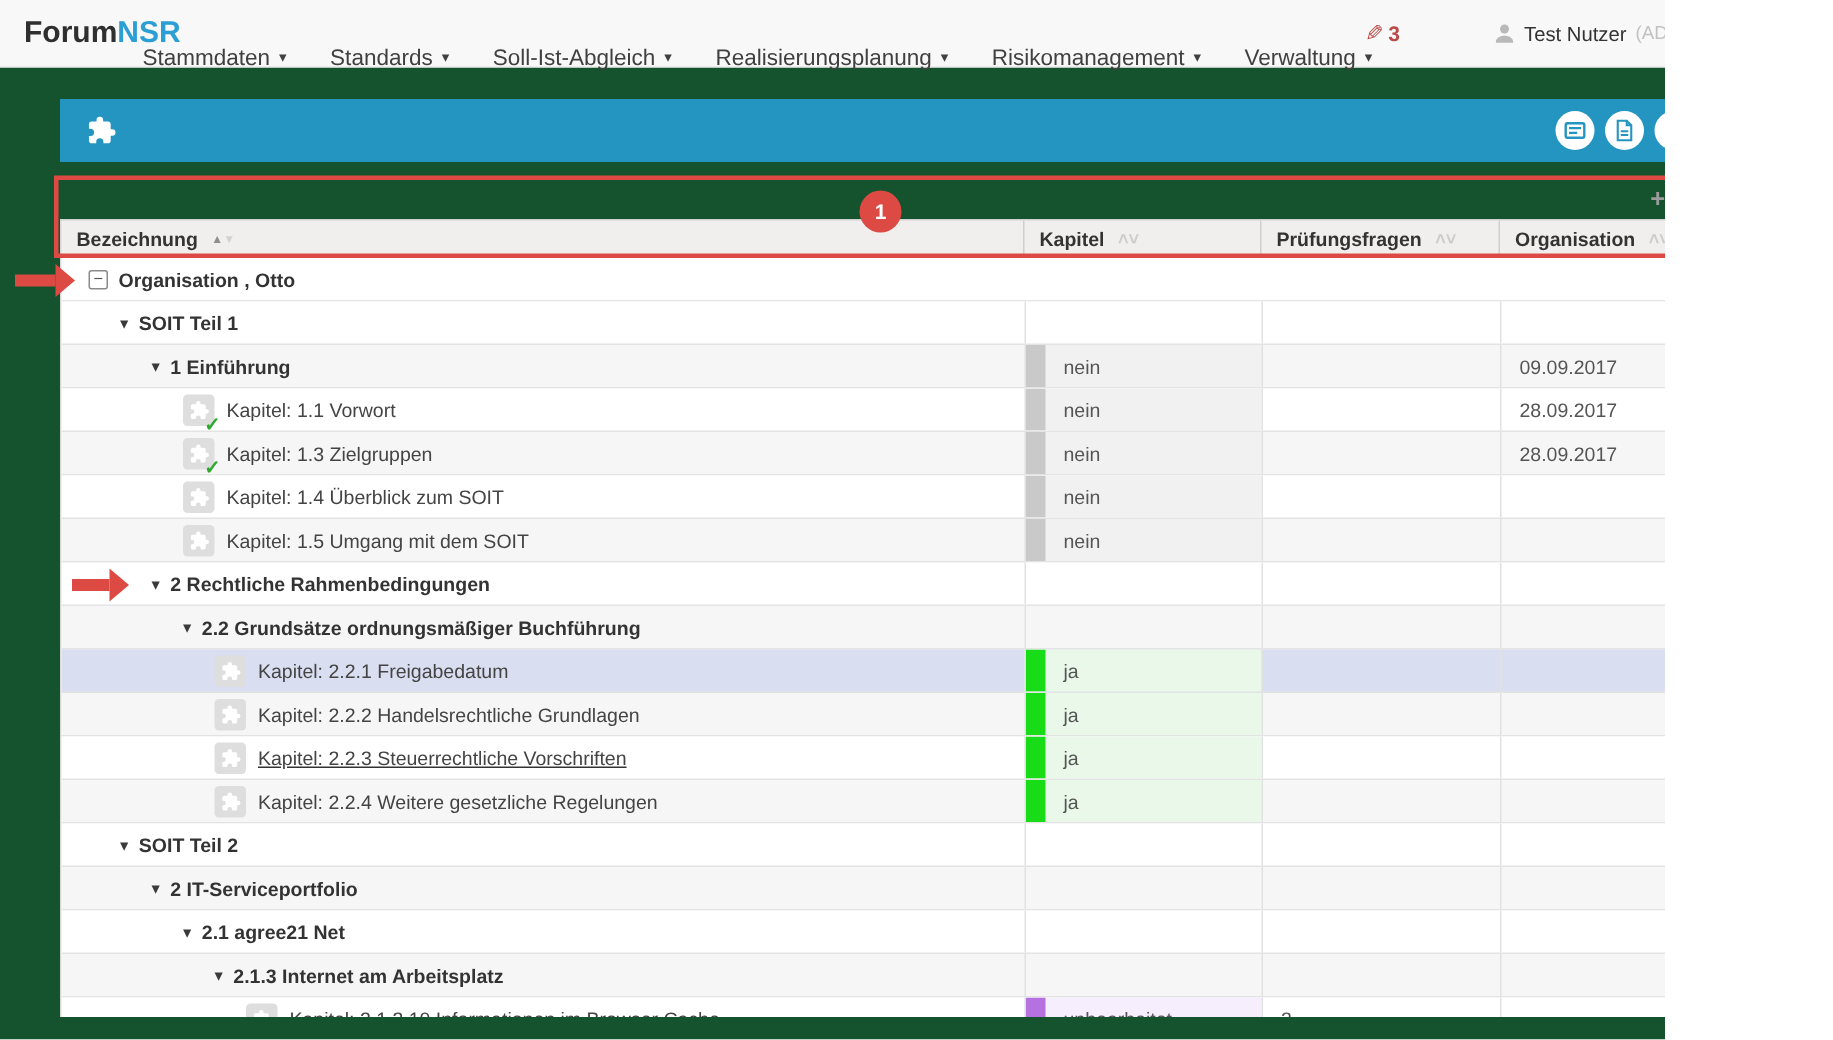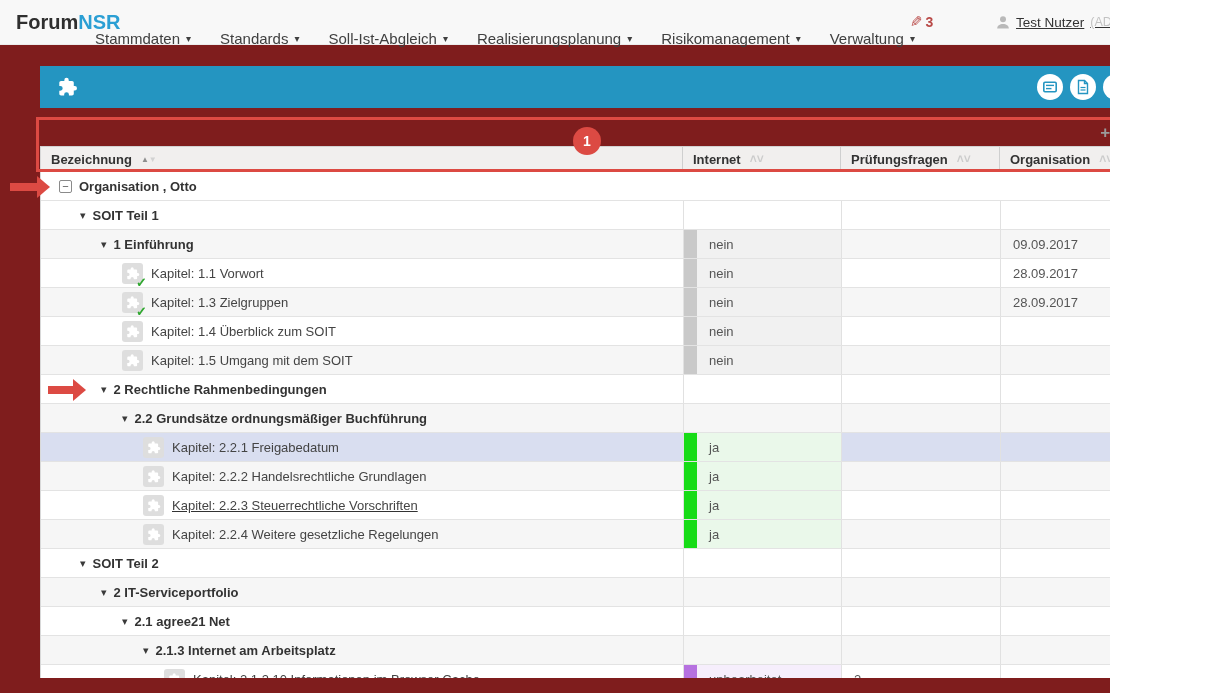--- a/index.html
+++ b/index.html
@@ -1,29 +1,29 @@
 <!DOCTYPE html>
 <html><head>
 <meta charset="utf-8">
 <style>
   html,body{margin:0;padding:0;background:#fff;}
-  .page{position:relative;width:1110px;height:693px;background:#7f1d1d;overflow:hidden;
+  .page{position:relative;width:1110px;height:693px;background:#14532d;overflow:hidden;
         font-family:"Liberation Sans",sans-serif;color:#333;}
   
   .navbar{position:absolute;left:0;top:0;width:1222px;height:44px;background:#f8f8f8;
           border-bottom:1px solid #ececec;}
   .brand{position:absolute;left:16px;top:0;height:44px;line-height:44px;font-size:20px;font-weight:700;cursor:pointer;}
   .brand .b1{color:#2f2f2f;} .brand .b2{color:#2b9fd4;}
   .menu{position:absolute;left:95px;top:16px;height:44px;display:flex;align-items:center;gap:29px;}
   .menu-item{font-size:15px;color:#404040;white-space:nowrap;cursor:pointer;display:flex;align-items:center;}
   .menu-item .caret{font-size:10px;margin-left:6px;color:#404040;}
   .nav-right{position:absolute;left:910px;top:0;height:44px;display:flex;align-items:center;}
   .pencil{color:#b94a48;font-size:15px;transform:scaleX(-1);display:inline-block;}
   .edit-count{color:#b94a48;font-weight:700;font-size:14px;margin-left:3px;}
-  .user-block{position:absolute;right:10px;top:0;height:44px;display:flex;align-items:center;gap:6px;cursor:pointer;text-decoration:underline;}
+  .user-block{position:absolute;right:10px;top:0;height:44px;display:flex;align-items:center;gap:6px;cursor:pointer;}
   .user-name{font-size:13.5px;color:#333;}
   .user-role{font-size:12.5px;color:#c2c2c2;}
   .user-block .caret{font-size:10px;color:#444;}
   
   .panel-header{position:absolute;left:40px;top:66px;width:1145px;height:42px;background:#2495c1;}
   .panel-puzzle{position:absolute;left:16px;top:10px;width:22px;height:22px;}
   .panel-title{position:absolute;left:54px;top:0;height:42px;line-height:42px;color:#fff;
                font-weight:700;font-size:15px;}
   .hdr-circle{position:absolute;top:8px;width:26px;height:26px;border-radius:50%;background:#fff;
               display:flex;align-items:center;justify-content:center;cursor:pointer;}
@@ -194,21 +194,21 @@
 
   <div class="thead">
     <div class="th">
       <span>Bezeichnung</span>
       <span class="sorts">
           <span class="s-up">▲</span>
           <span class="s-dn">▼</span>
         </span>
     </div>
     <div class="th">
-      <span>Internet</span>
+      <span>Kapitel</span>
       <span class="sorts">
           <span class="c-up">˄</span>
           <span class="c-dn">˅</span>
         </span>
     </div>
     <div class="th">
       <span>Prüfungsfragen</span>
       <span class="sorts">
           <span class="c-up">˄</span>
           <span class="c-dn">˅</span>

